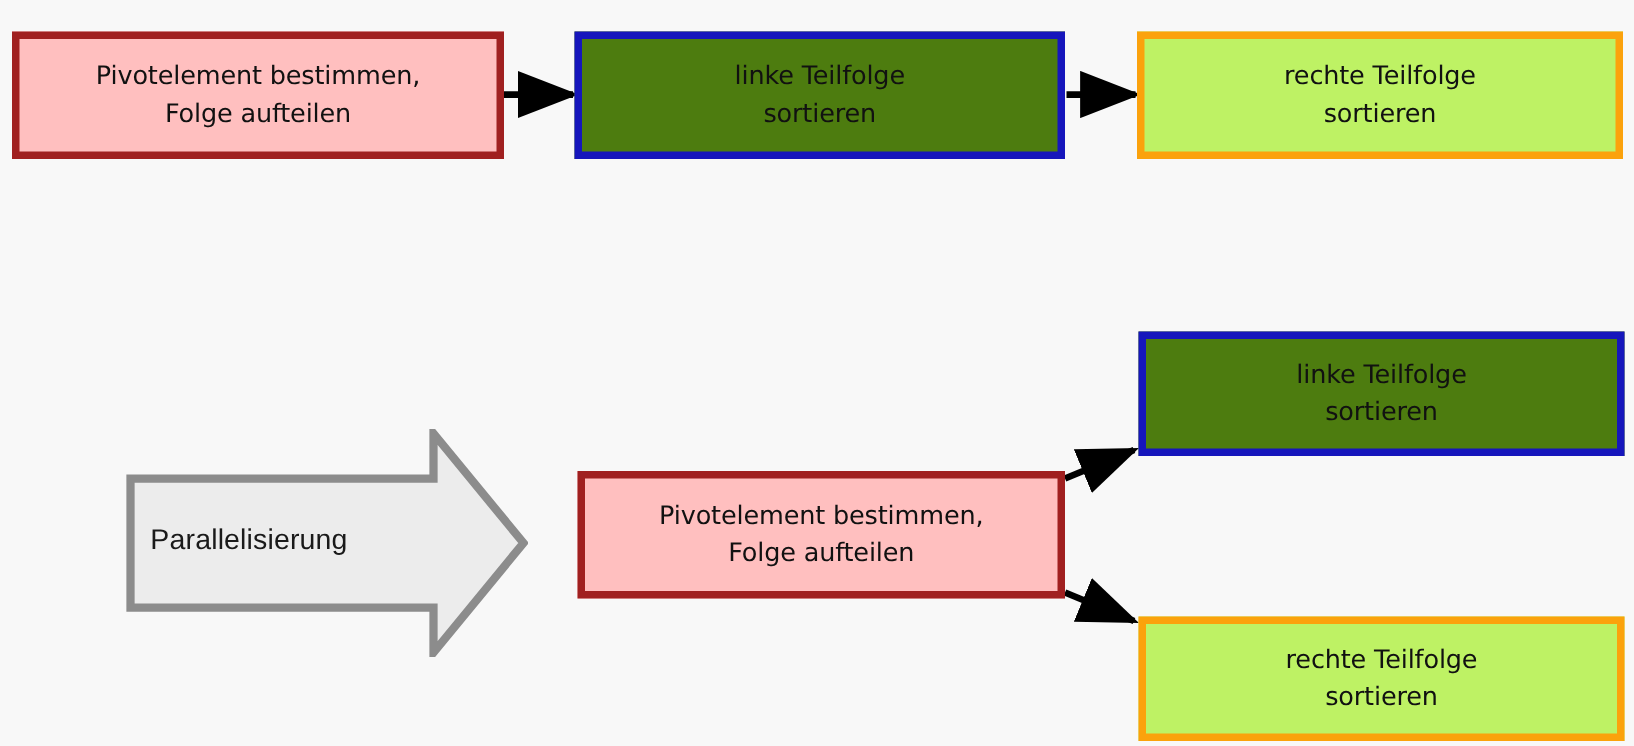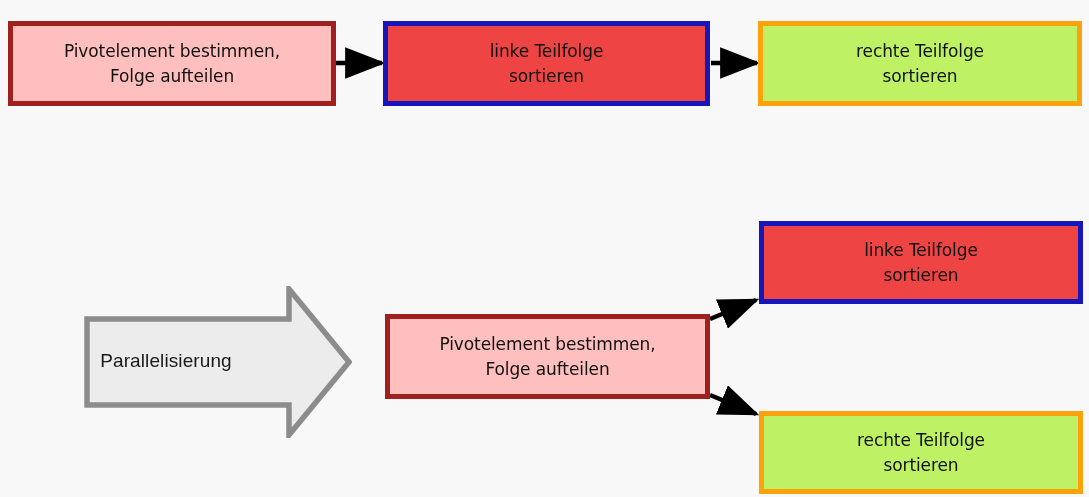--- a/index.html
+++ b/index.html
@@ -29,21 +29,21 @@
     line-height: 1.45;
     color: #111111;
     letter-spacing: -0.1px;
     white-space: pre-line;
   }
   .node.red {
     background: #ffbfbf;
     border: 5px solid #a02020;
   }
   .node.blue {
-    background: #ef4444;
+    background: #4d7c0f;
     border: 5px solid #1616bc;
   }
   .node.yellow {
     background: #bef264;
     border: 5px solid #fba20c;
   }
   .banner {
     position: absolute;
     display: flex;
     align-items: center;

